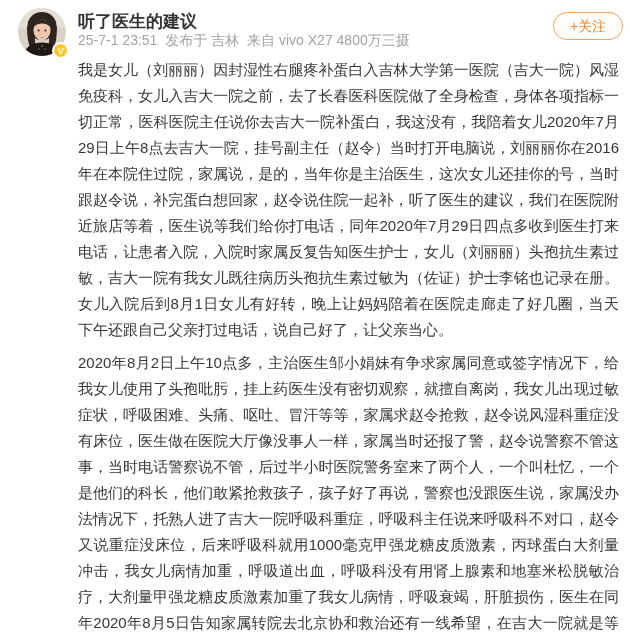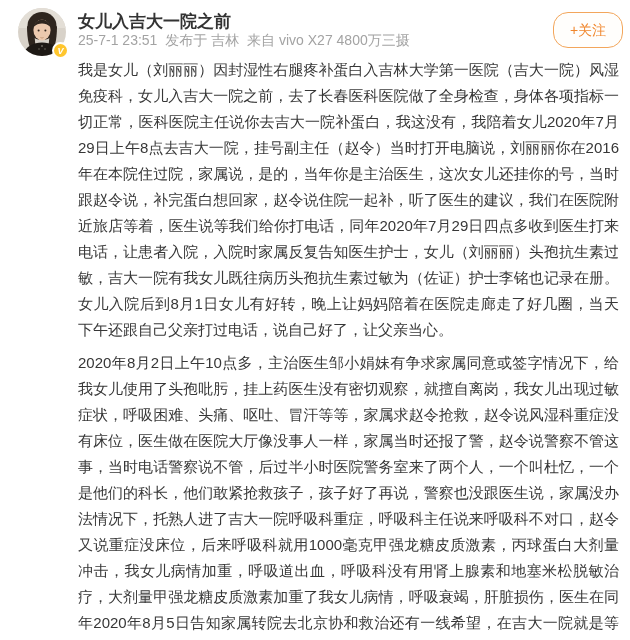--- a/index.html
+++ b/index.html
@@ -31,21 +31,21 @@
     font-size: 17px; font-weight: bold; color: #333333;
     line-height: 20px; cursor: pointer;
   }
   .meta {
     margin-top: 0; font-size: 14px; color: #a3a3a3; line-height: 16px;
     white-space: nowrap;
   }
   .meta span { margin-right: 4px; }
   .follow-btn {
     position: absolute; right: 7px; top: 12px;
-    min-width: 70px; height: 36px; padding: 0 14px;
+    min-width: 70px; height: 28px; padding: 0 14px;
     border: 1.5px solid #f3a65b; border-radius: 15px;
     background: #fffefc; color: #f0862c;
     font-size: 14px; line-height: 25px; text-align: center;
     cursor: pointer;
     font-family: "Liberation Sans", "DejaVu Sans", sans-serif;
   }
 
   
   .post-body {
     position: absolute; left: 78px; top: 57px; width: 541px;
@@ -73,21 +73,21 @@
       <path d="M22.5 29.5 C23.5 30.1 24.5 30.1 25.5 29.5" stroke="#b98a68" stroke-width="0.8" fill="none"></path>
       <path d="M4 48 C8 38 15 34.5 24 34.5 C33 34.5 40 38 44 48 Z" fill="#1e1915"></path>
       <circle cx="24" cy="38" r="1" fill="#6d675f"></circle>
       <circle cx="21" cy="41" r="0.8" fill="#6d675f"></circle>
       <circle cx="27" cy="41" r="0.8" fill="#6d675f"></circle>
     </svg>
     <span class="v-badge">V</span>
   </div>
 
   <div class="user-info">
-    <div class="username">女儿入吉大一院之前</div>
+    <div class="username">听了医生的建议</div>
     <div class="meta">
       <span>25-7-1 23:51</span>
       <span>发布于 吉林</span>
       <span>来自 vivo X27 4800万三摄</span>
     </div>
   </div>
 
   <button class="follow-btn">+关注</button>
 
   <div class="post-body">

